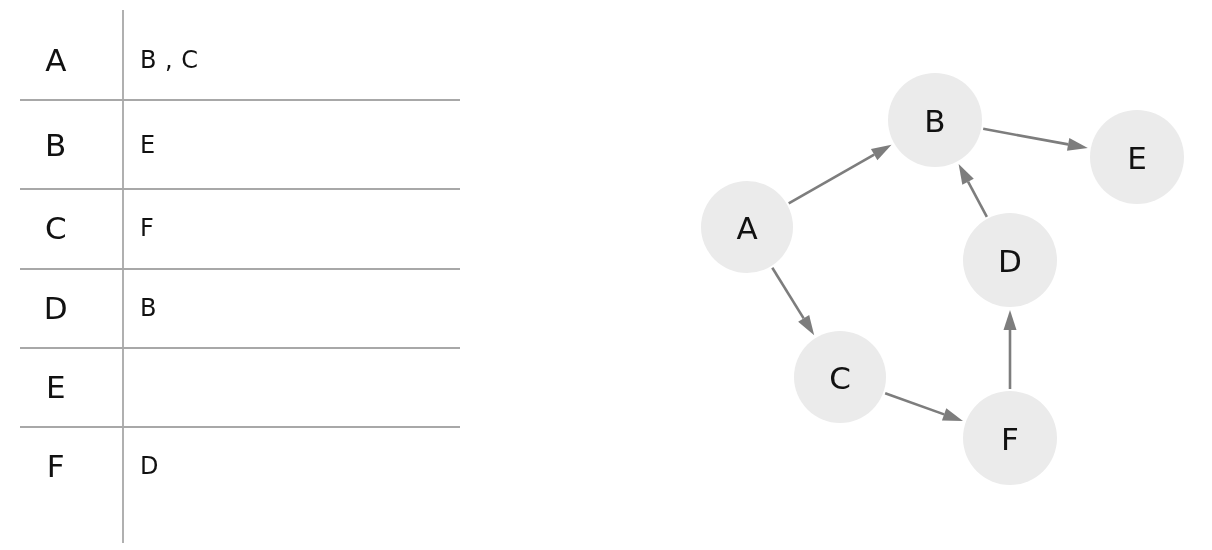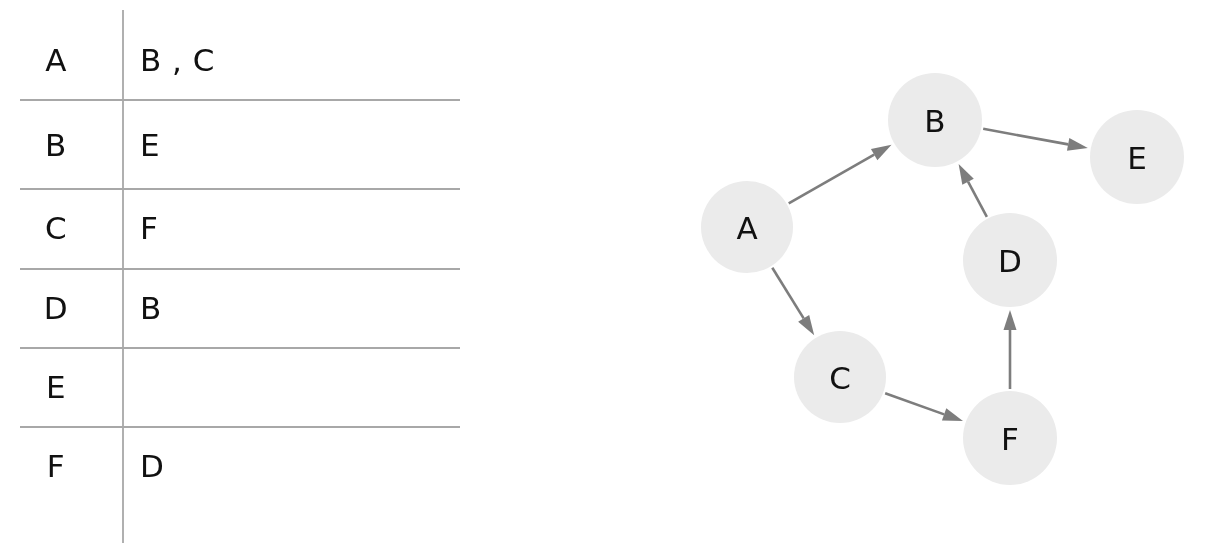--- a/index.html
+++ b/index.html
@@ -67,21 +67,21 @@
   }
   .cell-val {
     position: absolute;
     left: 140px;
     top: 0;
     width: 320px;
     height: 80px;
     display: flex;
     align-items: center;
     justify-content: flex-start;
-    font-size: 31px;
+    font-size: 24px;
     line-height: 1;
     color: #111111;
     letter-spacing: 0.5px;
   }
 
   
   #graph-panel {
     position: absolute;
     left: 500px;
     top: 0;

